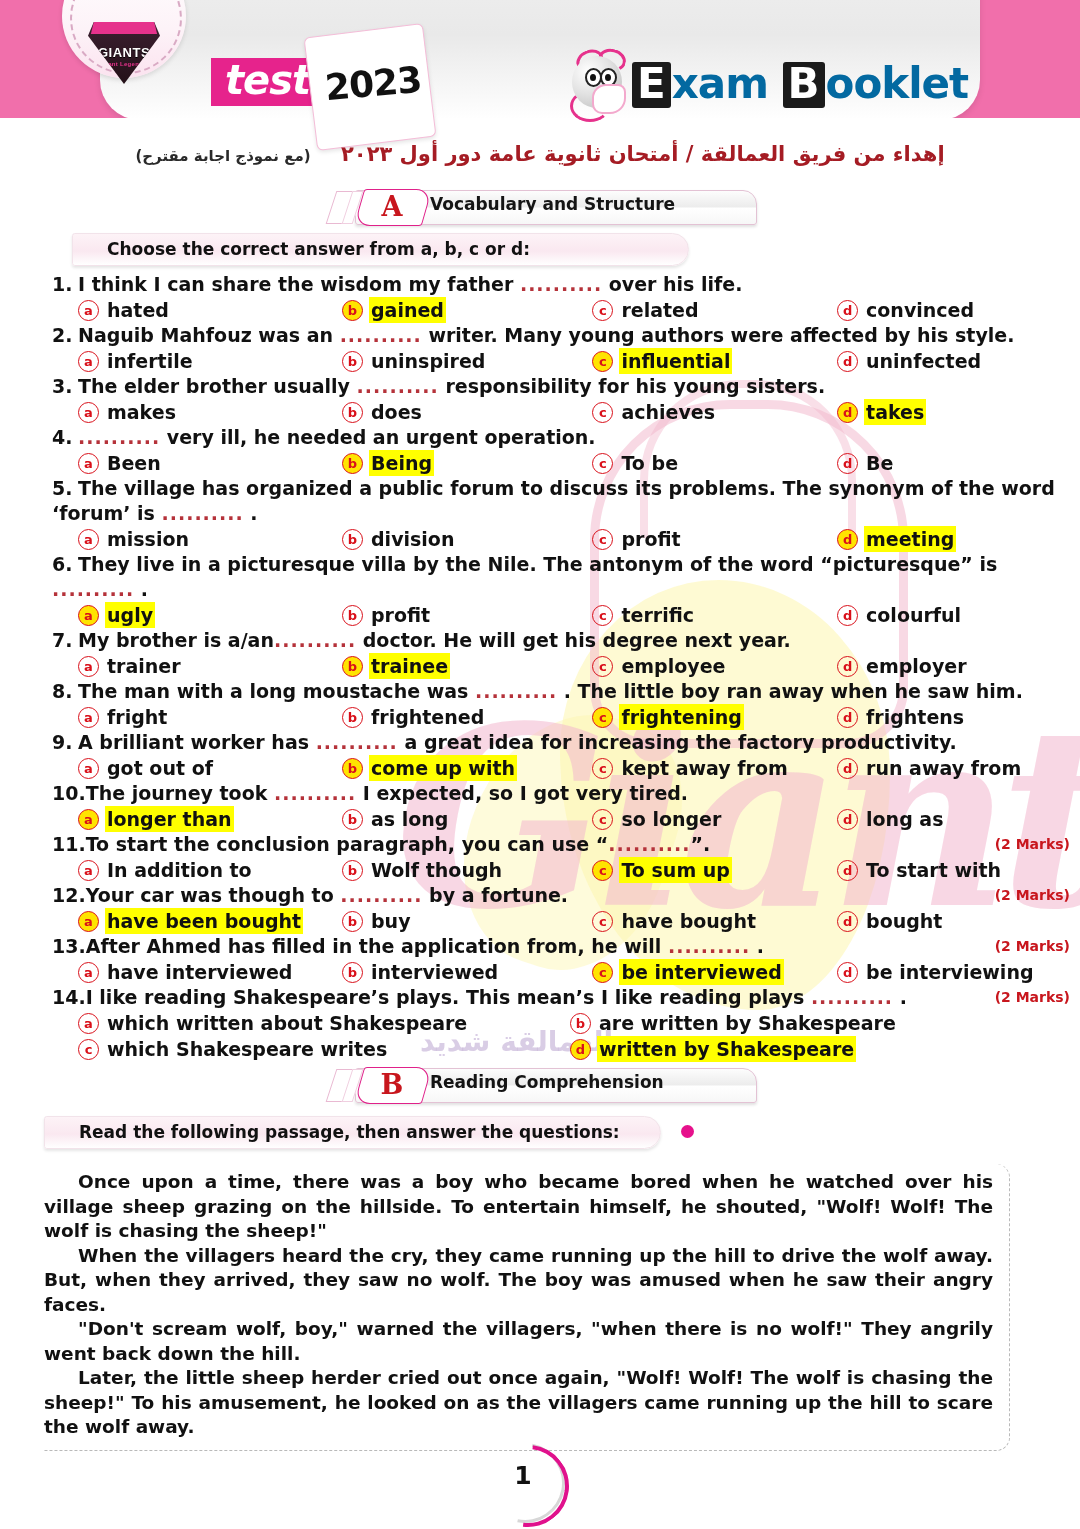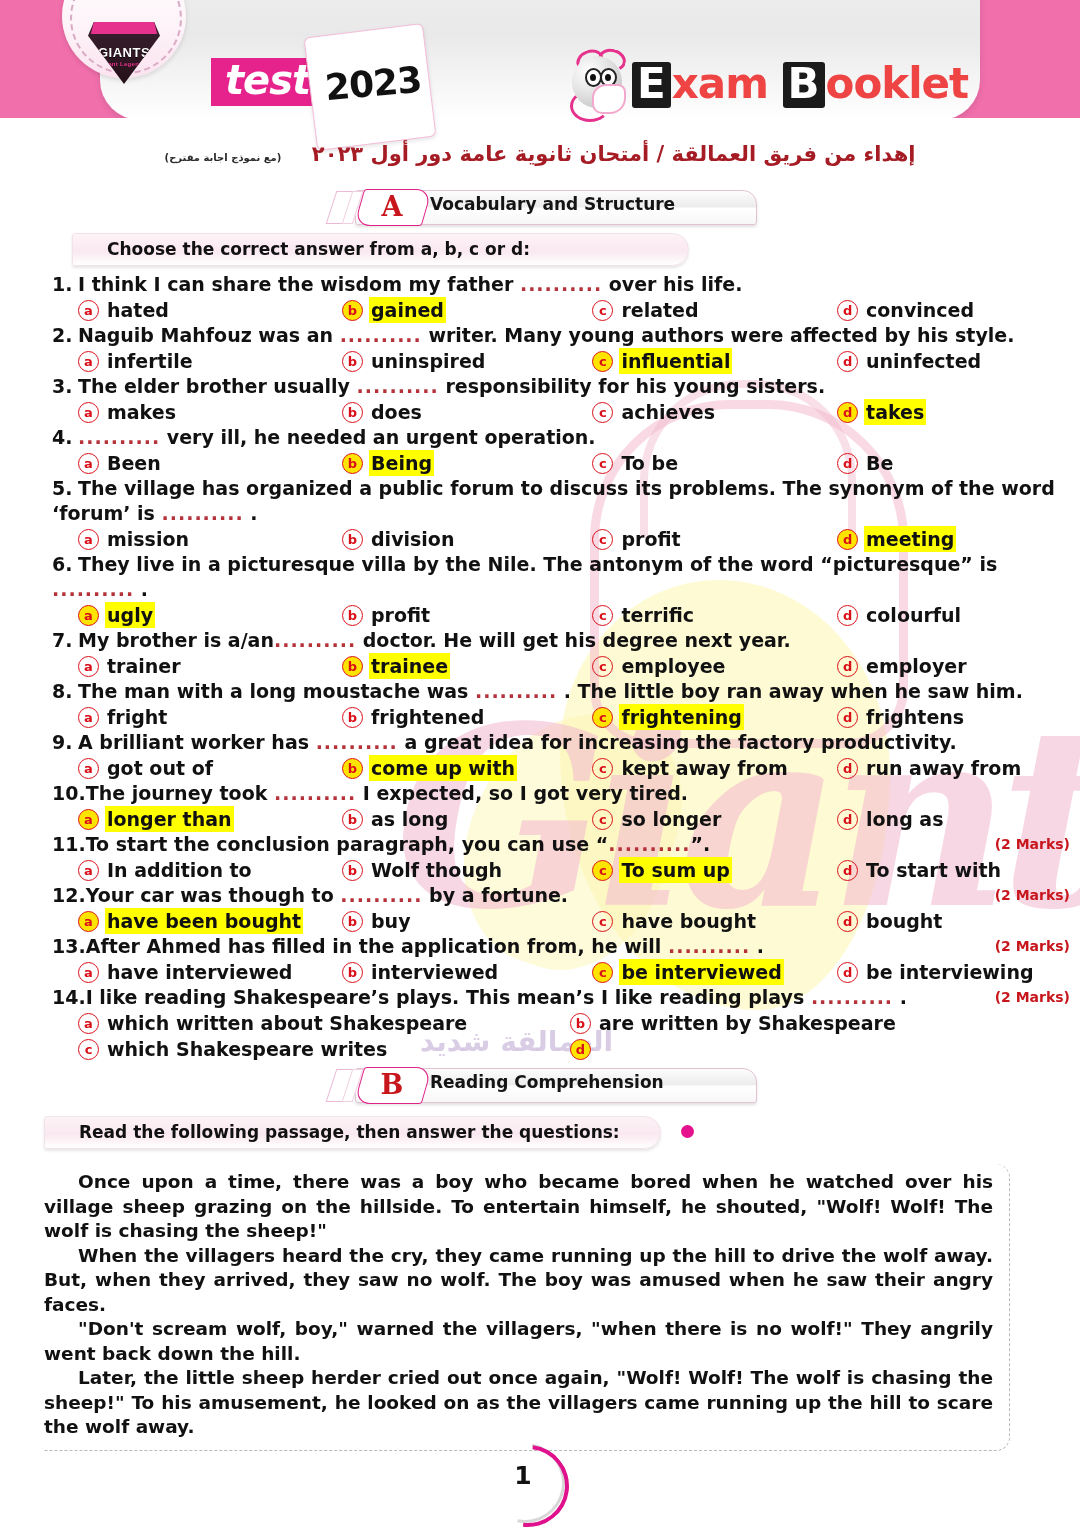--- a/index.html
+++ b/index.html
@@ -63,28 +63,28 @@
   .mascot-tail{position:absolute;left:-2px;top:38px;width:34px;height:26px;border:3px solid #e6328c;
      border-radius:50%;border-top-color:transparent;border-right-color:transparent;}
   .mascot-hand{position:absolute;left:20px;top:32px;width:30px;height:26px;
      background:#fff;border:2px solid #f3a9cd;border-radius:14px 8px 16px 10px;}
 
   
   .eb-title{position:absolute;left:632px;top:62px;font-size:42px;font-weight:bold;line-height:1;
      font-family:"DejaVu Sans",sans-serif;white-space:nowrap;}
   .eb-box{display:inline-block;background:#1b1b1b;color:#fff;padding:1px 5px 3px 5px;border-radius:3px;
      margin-right:1px;}
-  .eb-red{color:#ef4444;letter-spacing:-1px;}
+  .eb-red{color:#0369a1;letter-spacing:-1px;}
 
   
   .arabic-row{position:absolute;left:0;top:142px;width:1080px;height:36px;direction:rtl;
      text-align:center;}
   .arabic-main{color:#a51c24;font-size:21px;font-weight:bold;
      font-family:"DejaVu Sans",sans-serif;}
-  .arabic-note{color:#2a2a2a;font-size:10px;font-weight:bold;margin-right:26px;
+  .arabic-note{color:#2a2a2a;font-size:15px;font-weight:bold;margin-right:26px;
      font-family:"DejaVu Sans",sans-serif;}
 
   
   .sec-banner{position:relative;height:36px;margin:4px 0 0 0;display:flex;justify-content:center;}
   .sec-inner{position:relative;width:430px;height:34px;}
   .sec-bar{position:absolute;left:30px;top:0;width:400px;height:33px;
      background:linear-gradient(180deg,#fdfdfd 0%,#ececec 48%,#ffffff 52%,#f7f7f7 100%);
      border:1px solid #e3c2d4;border-radius:3px 14px 3px 3px;
      box-shadow:0 2px 3px rgba(0,0,0,.12);}
   .sec-bar-label{position:absolute;left:105px;top:4px;font-size:17px;font-weight:bold;color:#141414;
@@ -522,20 +522,21 @@
           <span class="tx">are written by Shakespeare</span>
         </div>
       </div>
       <div class="opts">
         <div class="opt w2a">
           <span class="lt">c</span>
           <span class="tx">which Shakespeare writes</span>
         </div>
         <div class="opt w2b">
           <span class="lt hl">d</span>
+          <span class="tx hl">written by Shakespeare</span>
         </div>
       </div>
     </div>
   </div>
 
 <div class="sec-banner" style="margin-top:6px;">
   <div class="sec-inner">
     <div class="sec-bar"></div>
     <div class="sec-slash"></div>
     <div class="sec-slash2"></div>

